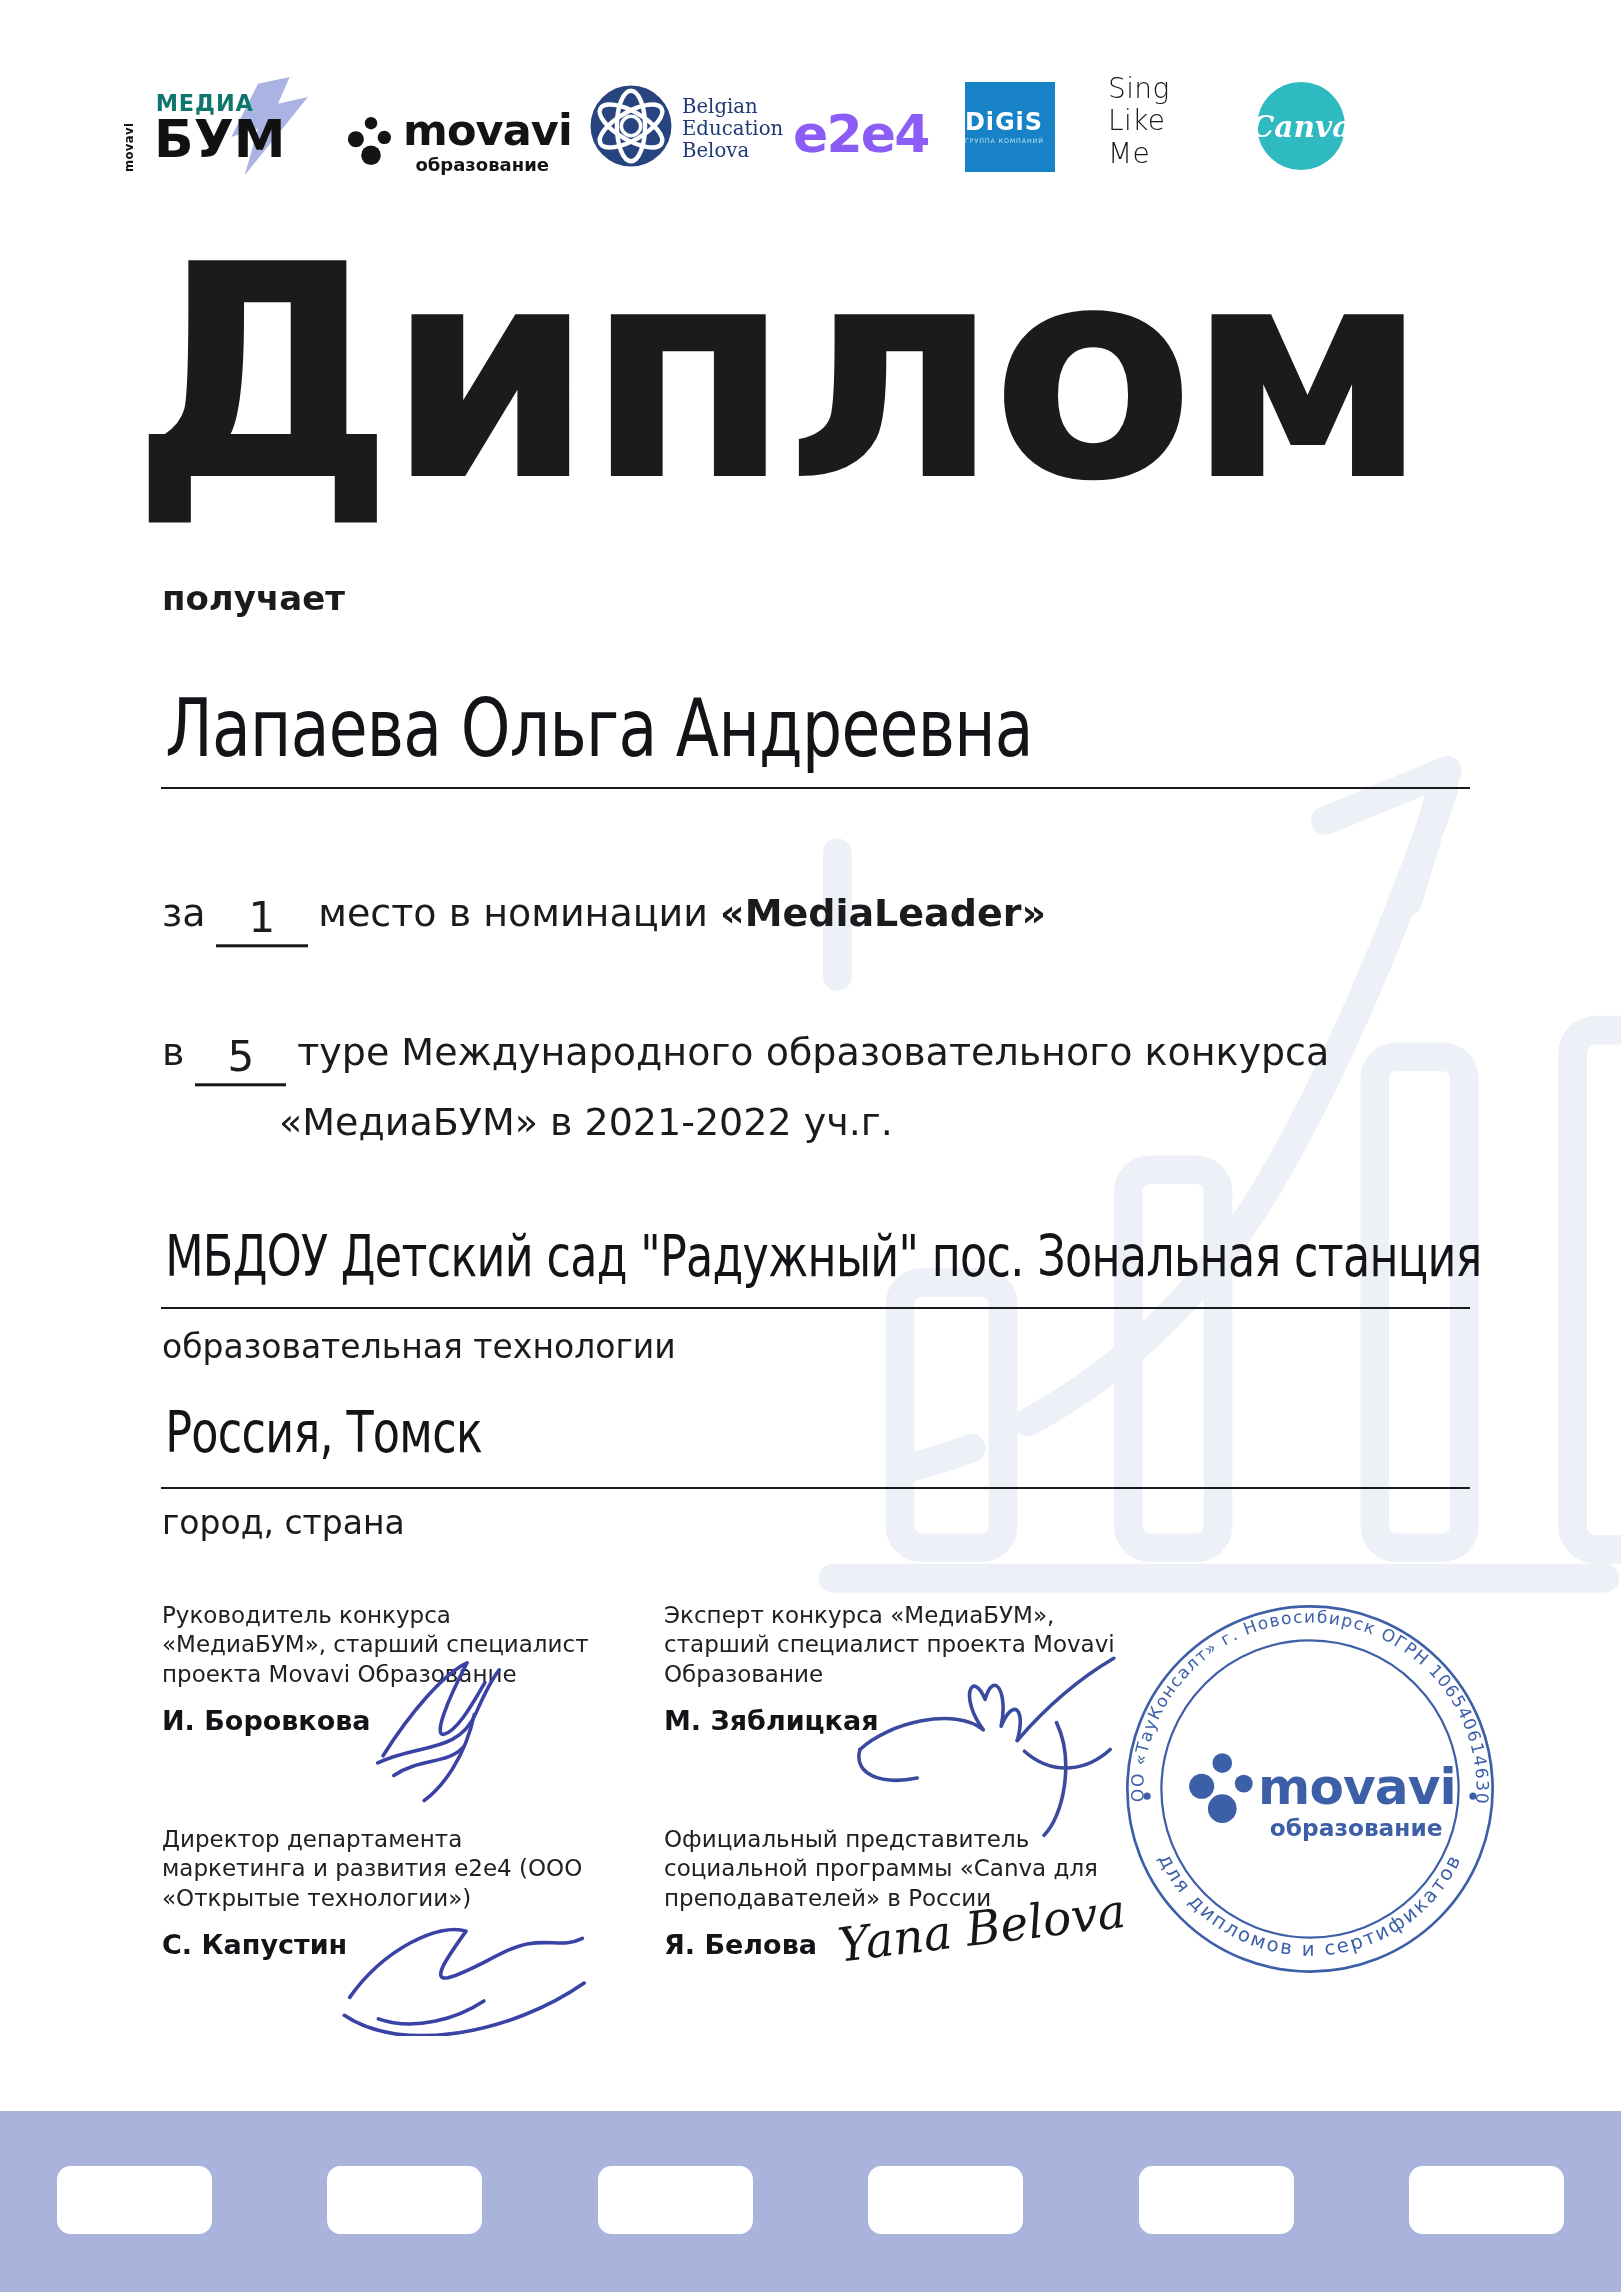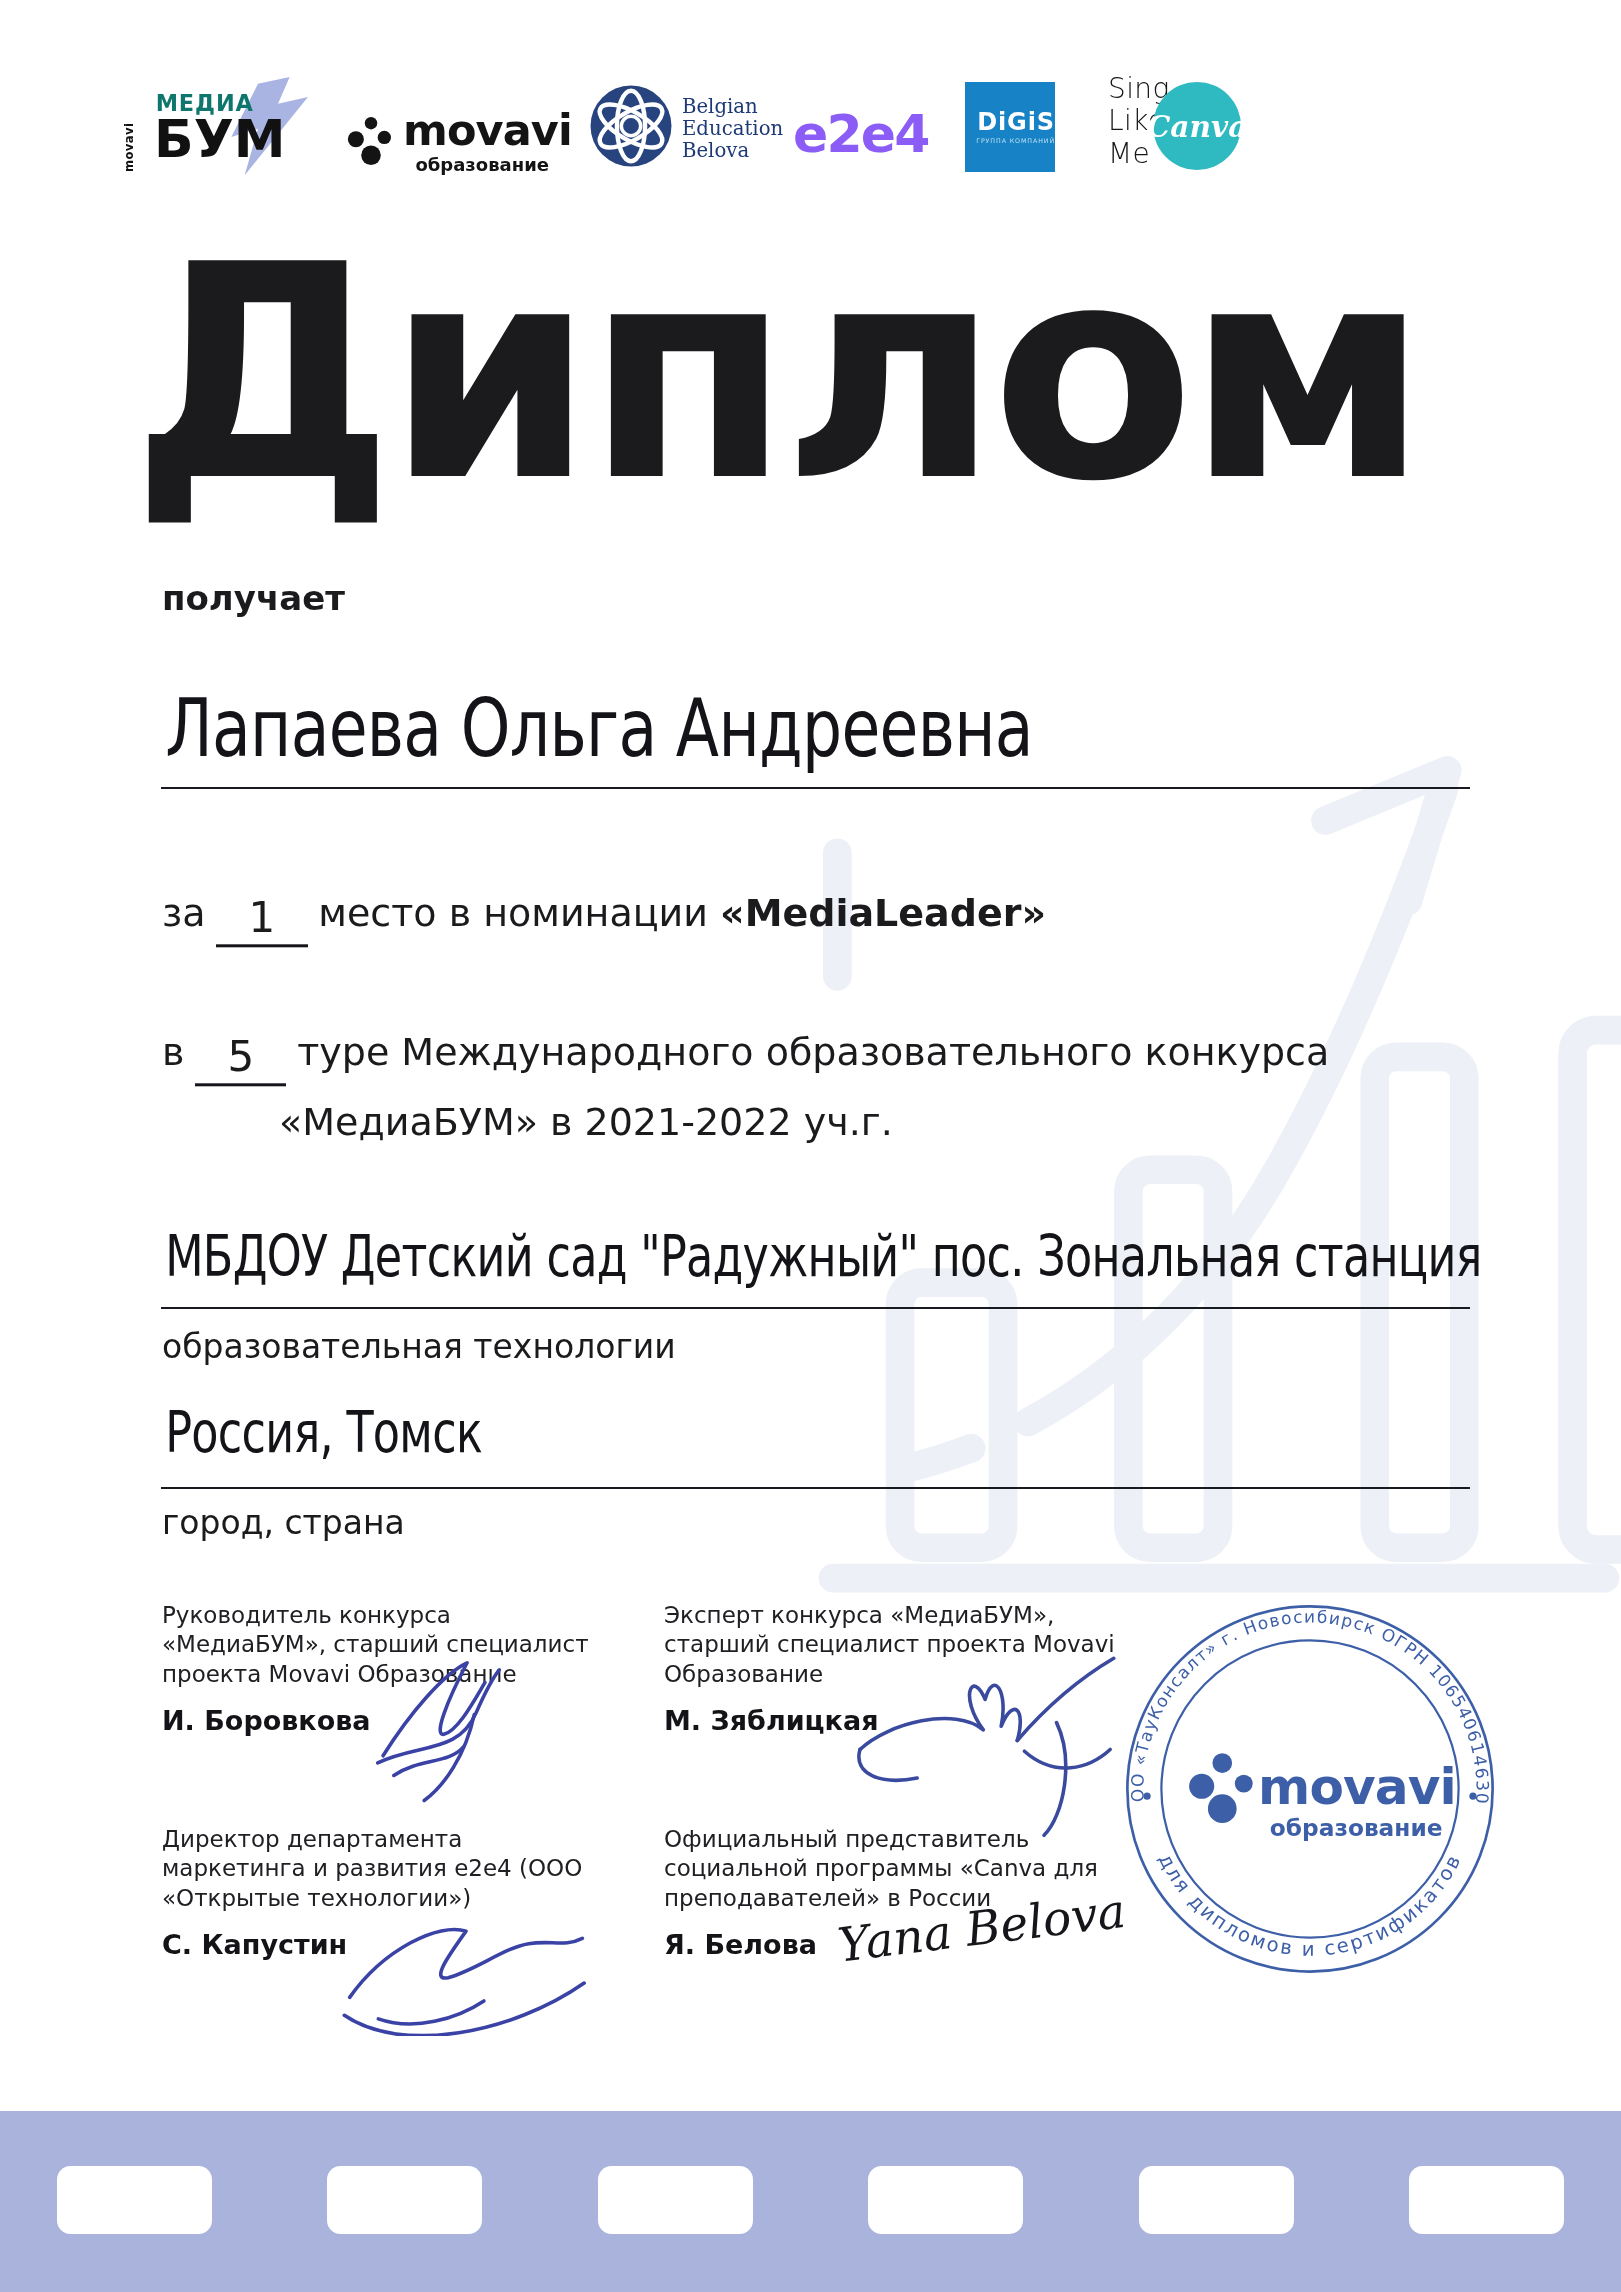--- a/index.html
+++ b/index.html
@@ -22,25 +22,25 @@
   .movavi-logo{left:347px;top:109px;width:202px;height:68px;}
   .mv-dots{position:absolute;left:0;top:5.4px;width:48px;height:54px;}
   .mv-name{position:absolute;left:56px;top:-3.6px;font-size:43px;font-weight:800;color:#141414;letter-spacing:-0.9px;}
   .mv-sub{position:absolute;left:59px;top:45px;width:143px;text-align:right;font-size:18px;font-weight:600;color:#141414;}
   .bec{left:587px;top:82px;width:179px;height:90px;}
   .bec-emblem{position:absolute;left:0;top:0;width:88px;height:88px;}
   .bec-text{position:absolute;left:95px;top:14.3px;font-family:"DejaVu Serif",serif;
             font-size:19.7px;line-height:1.1;color:#1e3a76;}
   .e2e4-logo{left:793px;top:104px;font-size:52px;font-weight:800;color:#8b5cf6;letter-spacing:-1.8px;}
   .digis{left:965px;top:82px;width:90px;height:90px;background:#1782c5;
-         display:flex;flex-direction:column;align-items:flex-end;justify-content:center;}
+         display:flex;flex-direction:column;align-items:flex-start;justify-content:center;}
   .digis-text{color:#fff;font-weight:800;font-size:24px;letter-spacing:0.9px;line-height:1;}
   .digis-sub{color:#bfe0f2;font-size:6.3px;letter-spacing:0.9px;margin-top:2.7px;}
   .slm{left:1108px;top:73px;font-size:28px;font-weight:300;line-height:1.16;color:#161616;letter-spacing:0.4px;}
-  .canva{left:1153px;top:82px;width:88px;height:88px;border-radius:50%;background:#2fb9c0;
+  .canva{left:1257px;top:82px;width:88px;height:88px;border-radius:50%;background:#2fb9c0;
          display:flex;align-items:center;justify-content:center;}
   .canva-text{color:#fff;font-family:"DejaVu Serif",serif;font-style:italic;font-weight:bold;font-size:29.6px;}
 
   
   .title{position:absolute;left:131px;top:226px;font-size:296px;line-height:1;
          font-weight:800;letter-spacing:-8px;color:#1b1b1e;}
 
   
   .receives{position:absolute;left:162px;top:578px;font-size:34px;color:#1b1b1e;font-weight:bold;}
 

